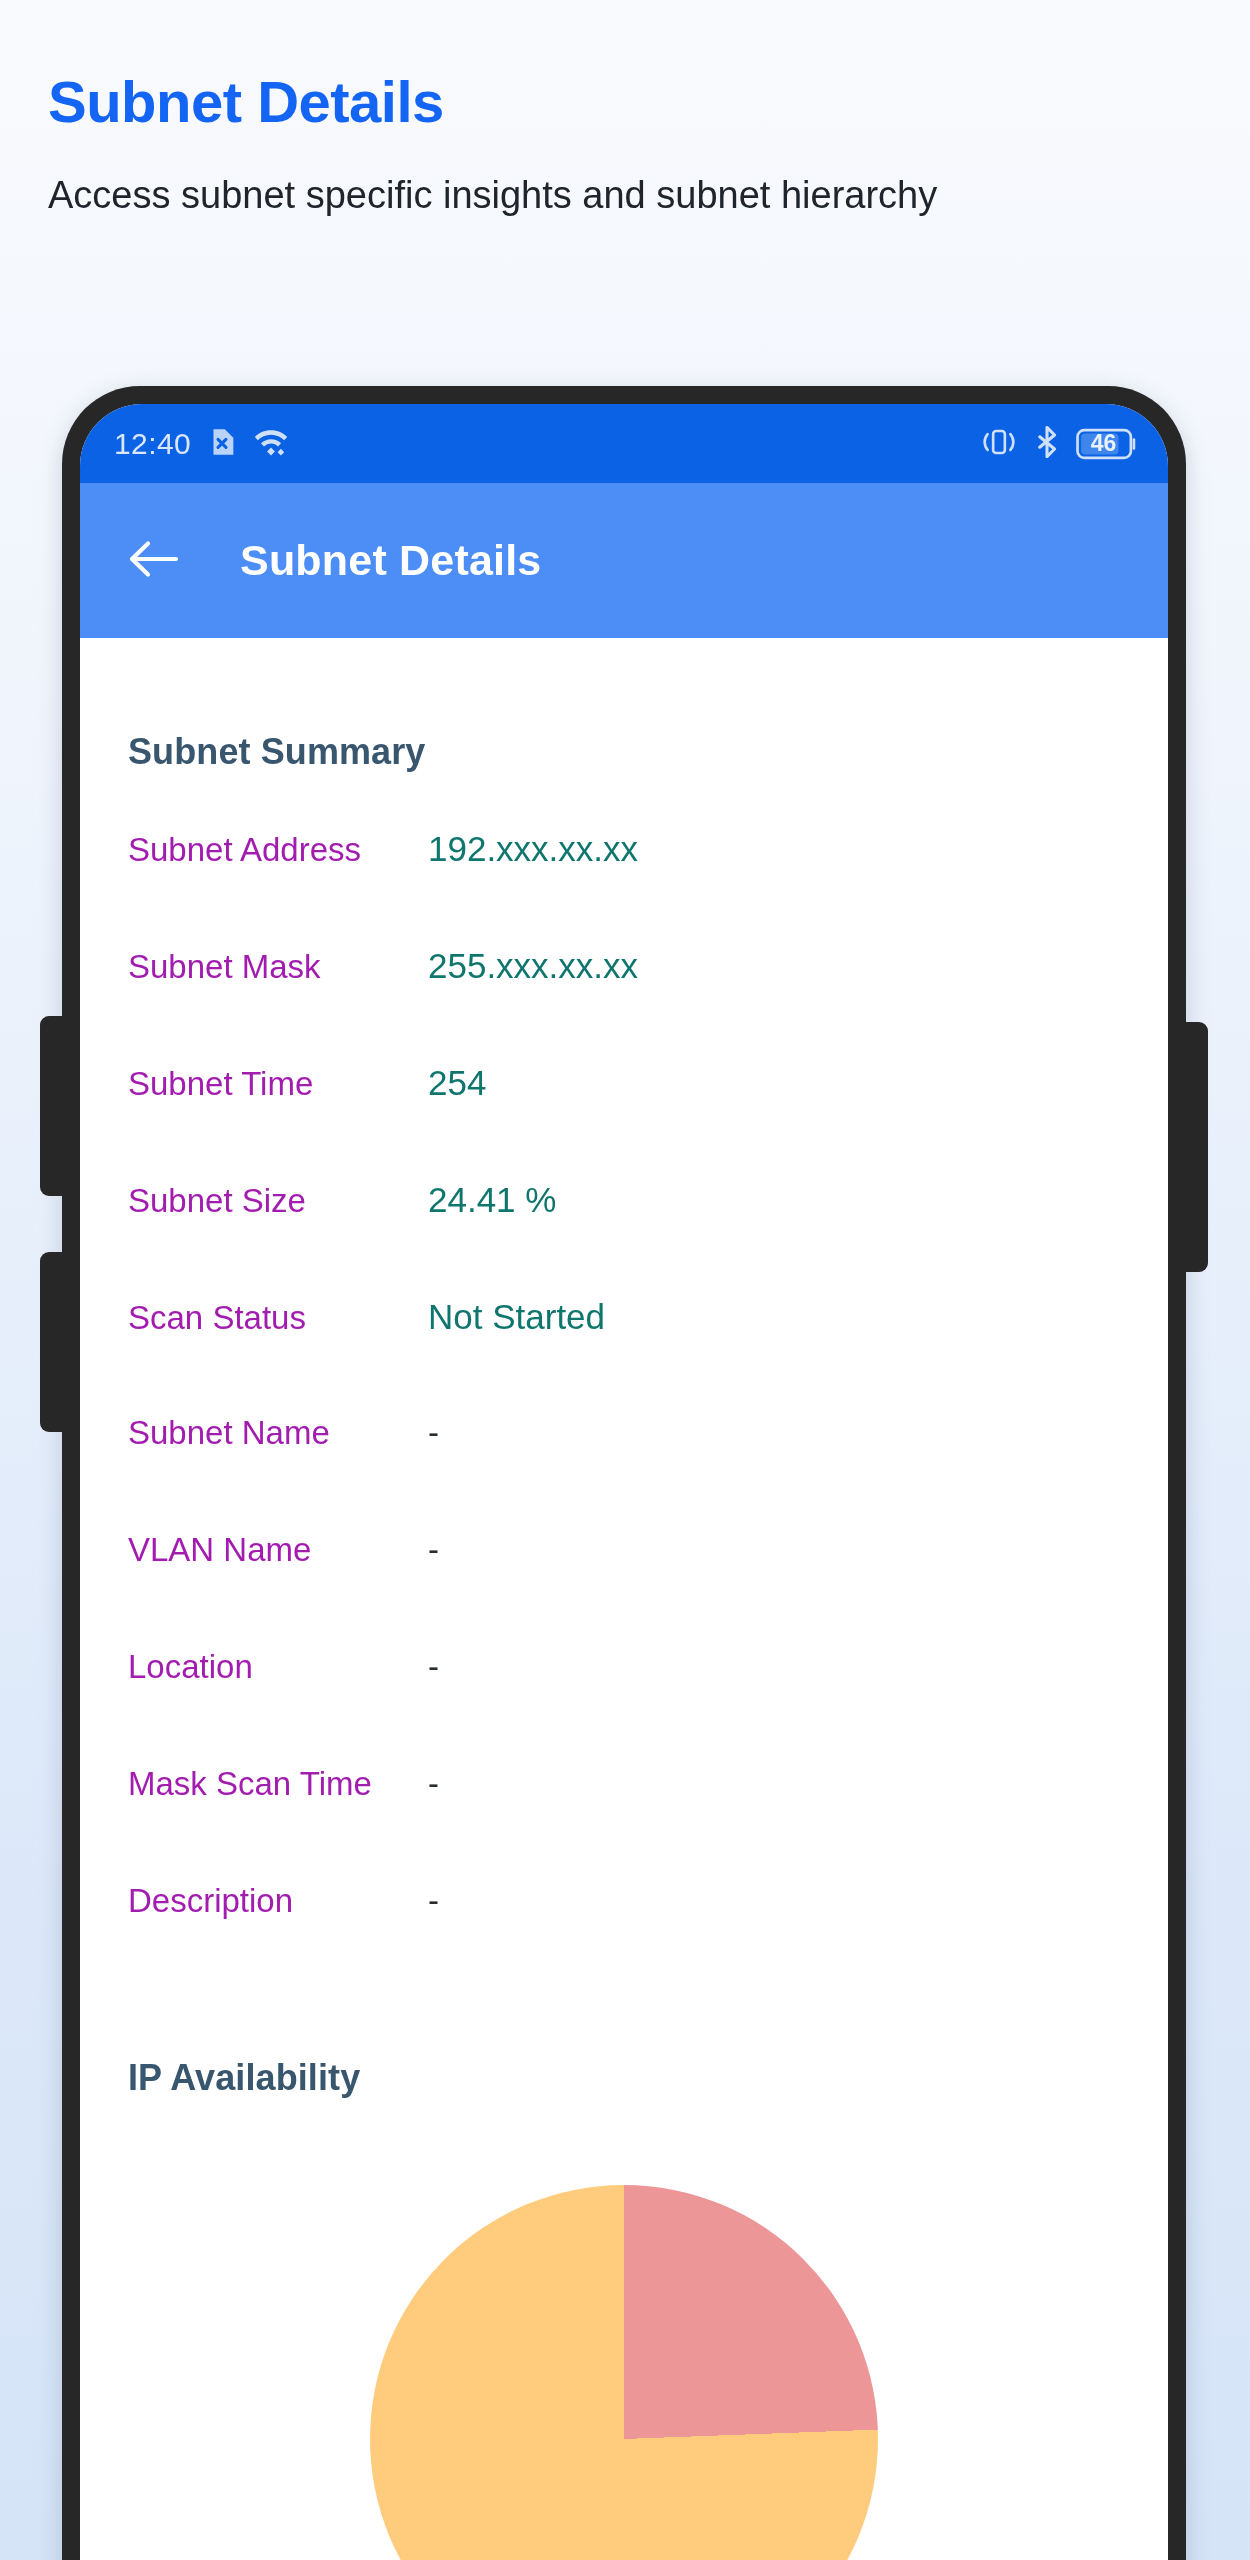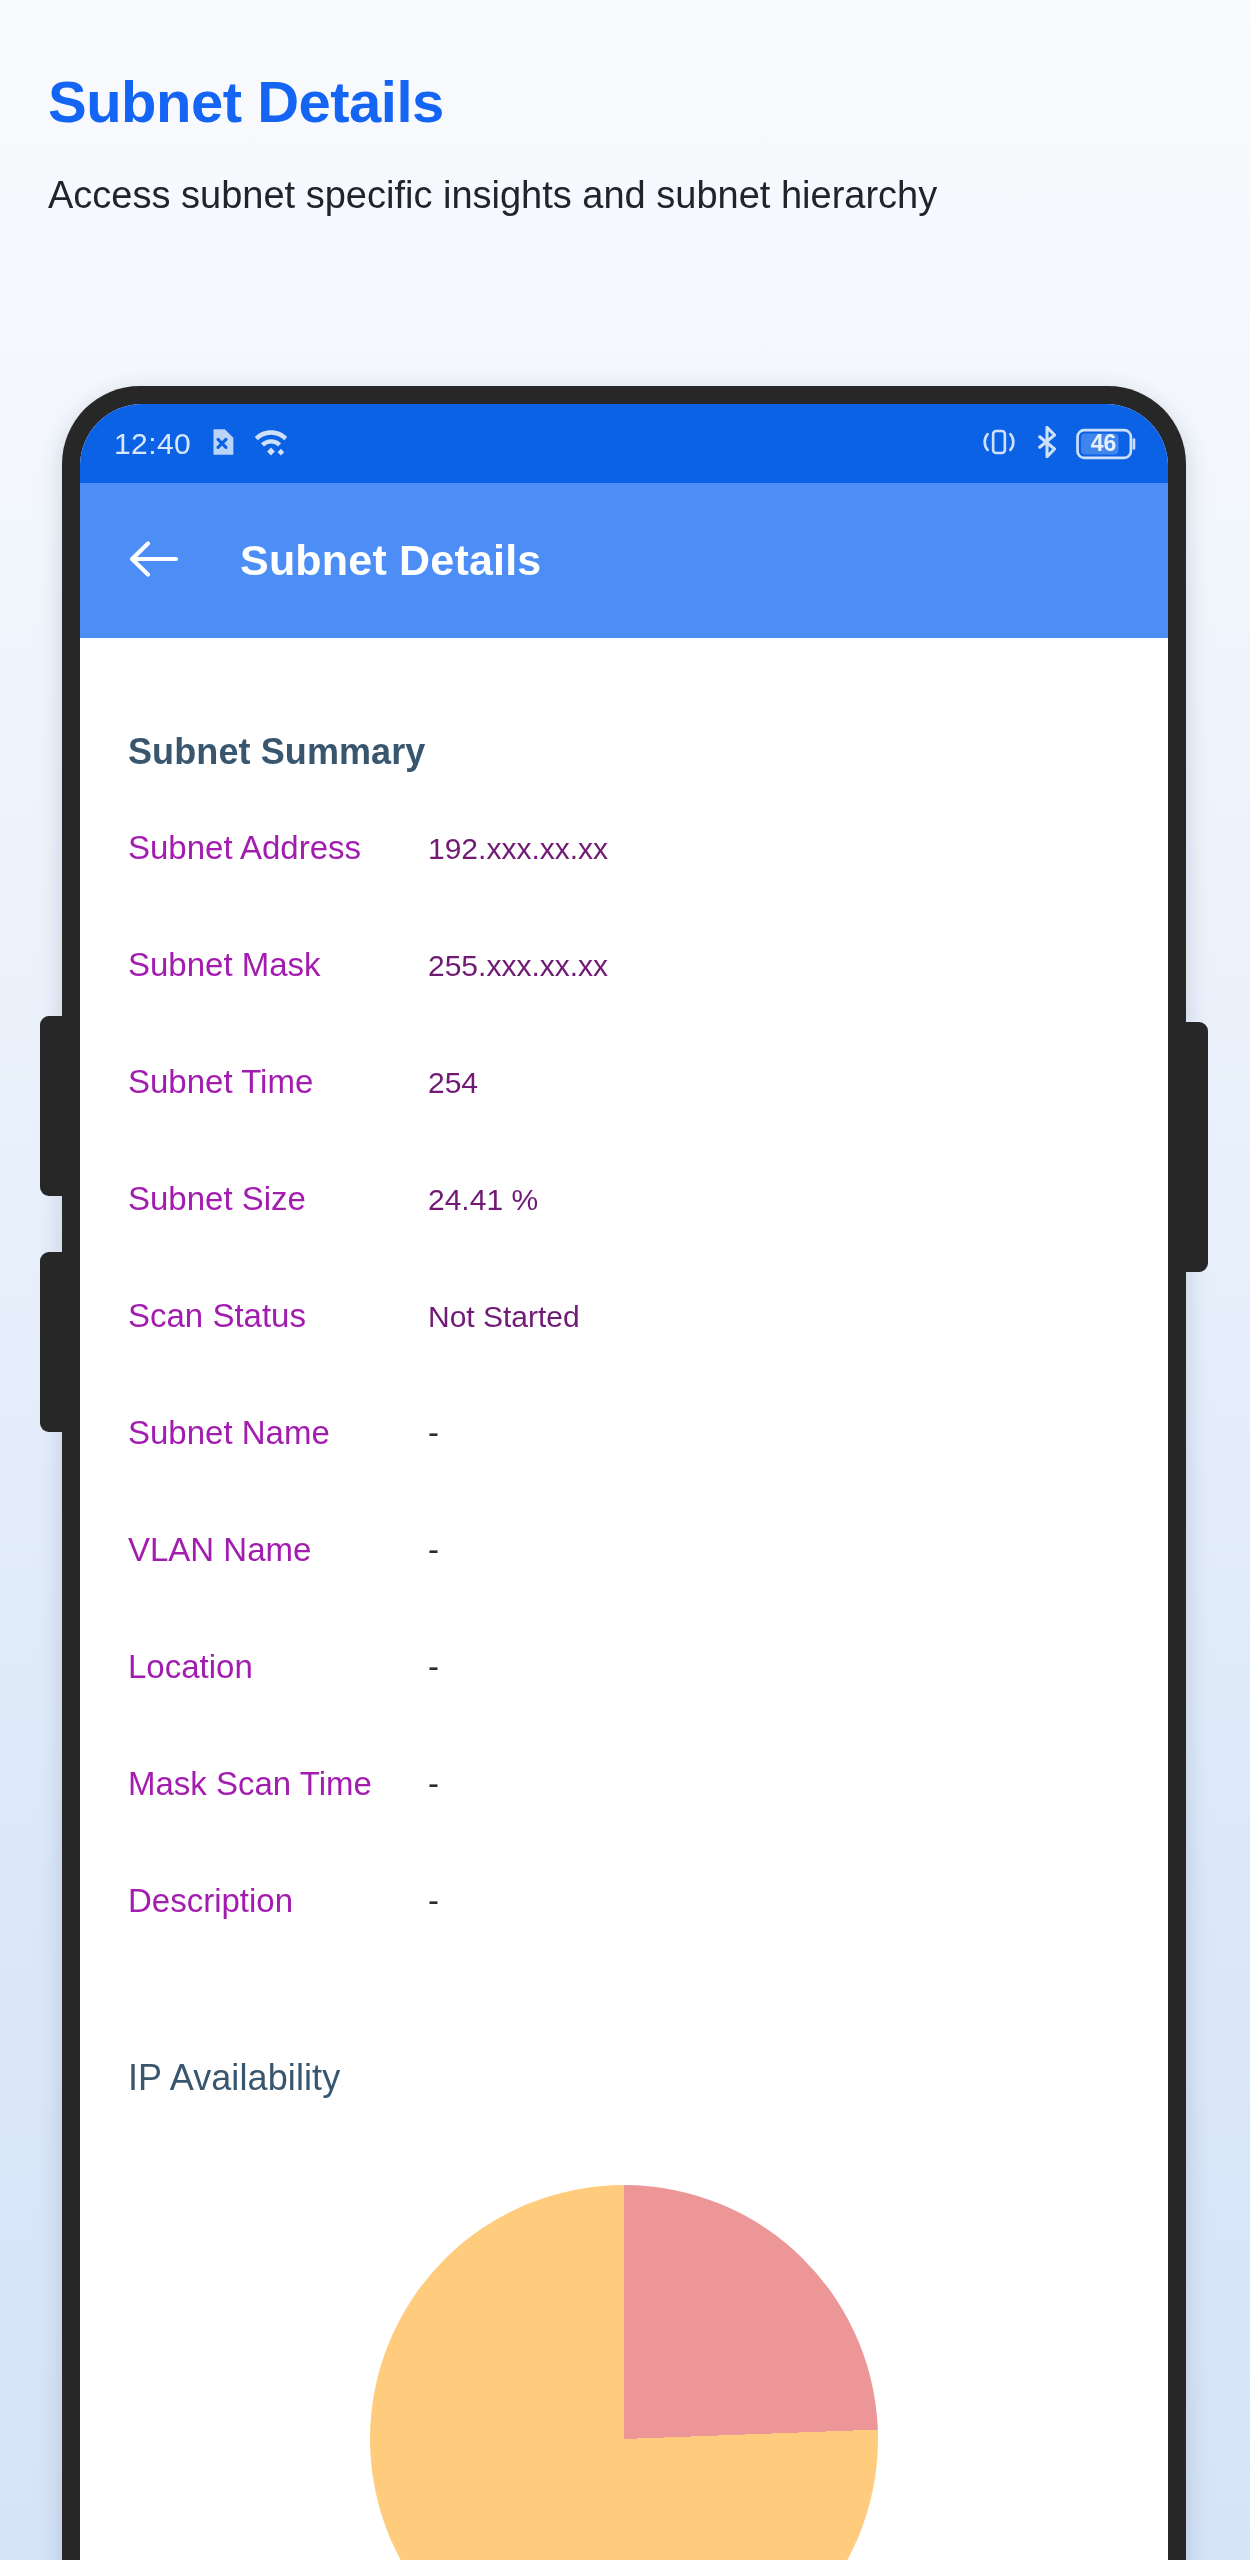--- a/index.html
+++ b/index.html
@@ -136,31 +136,31 @@
     height:117px;
   }
   .kv-key {
     width:300px;
     flex:0 0 300px;
     font-size:33px;
     color:#a21caf;
     font-weight:400;
   }
   .kv-val {
-    font-size:30px;
-    color:#701a75;
+    font-size:35px;
+    color:#0f766e;
     font-weight:400;
   }
   .kv-val.dash { font-size:33px; color:#2A2D31; }
 
   
   .ip-section-title {
     color:#39566F;
     font-size:36px;
-    font-weight:normal;
+    font-weight:bold;
     padding:58px 0 0 48px;
     letter-spacing:0.1px;
   }
   .pie-area {
     display:flex;
     justify-content:center;
     padding-top:86px;
   }
   .pie {
     width:508px;

